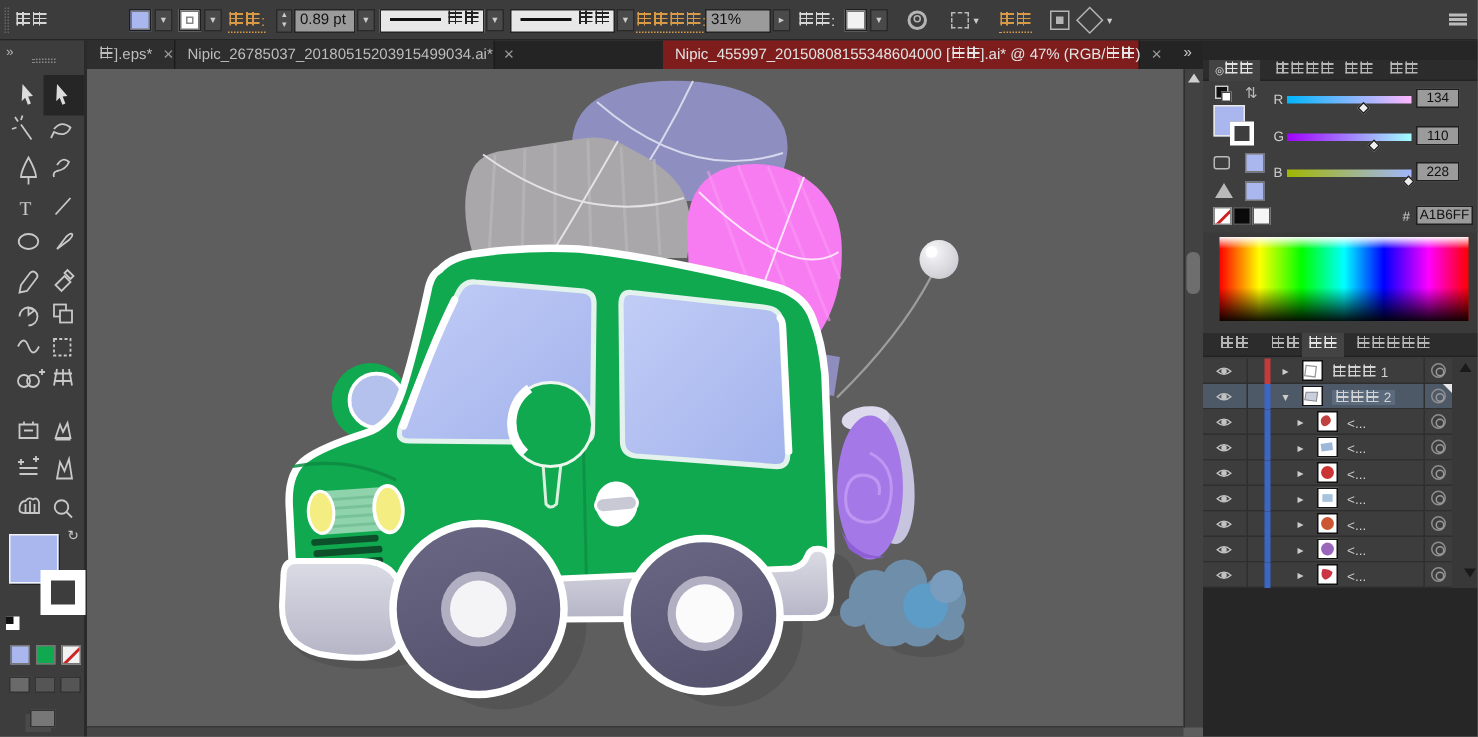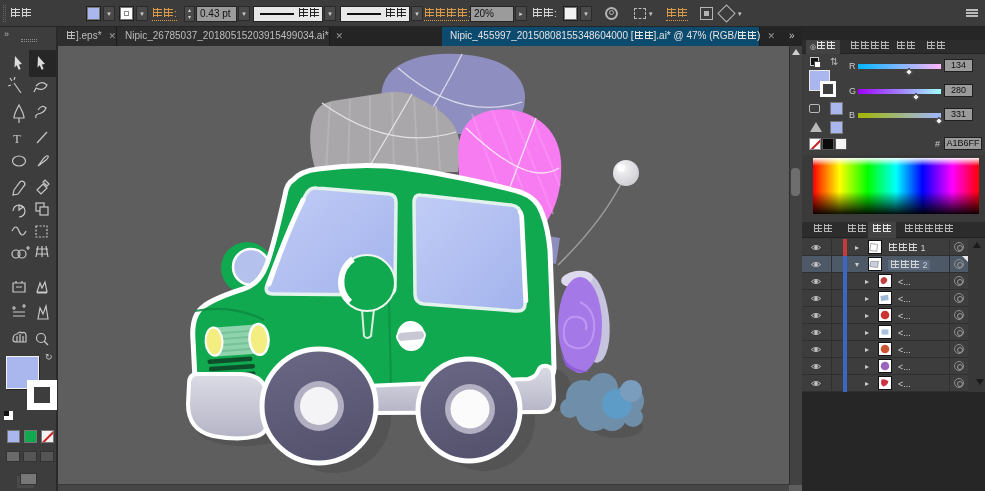--- a/index.html
+++ b/index.html
@@ -13,21 +13,21 @@
 #ctrl .lbl{position:absolute;top:8px;font-size:10px;color:#cfcfcf}
 #ctrl .olbl{position:absolute;top:8px;font-size:10px;color:#d89a46;border-bottom:1px dotted #d89a46;padding-bottom:1px}
 .sw{position:absolute;top:6px;width:15px;height:15px;border:1px solid #1f1f1f;box-shadow:0 0 0 1px #777 inset}
 .dd{position:absolute;top:6px;width:12px;height:15px;background:#4a4a4a;border:1px solid #2a2a2a;color:#ccc;font-size:7px;line-height:14px;text-align:center}
 .gbox{position:absolute;top:6px;height:16px;background:#9b9b9b;border:1px solid #242424;color:#111;font-size:10px;line-height:14px;padding:0 3px}
 .wcombo{position:absolute;top:6px;height:16px;background:#e8e8e8;border:1px solid #242424;color:#111;font-size:10px;line-height:14px}
 
 #tabs{left:0;top:27px;width:985px;height:19px;background:#242424}
 .tab{position:absolute;top:0;height:19px;background:#2e2e2e;color:#bdbdbd;font-size:10px;line-height:18px;border-right:1px solid #1b1b1b;padding:0 8px;white-space:nowrap}
 .tab .x{color:#9a9a9a;margin-left:7px;font-size:9px}
-.tab.on{background:#0c4a6e;color:#e4e4e4}
+.tab.on{background:#7f1d1d;color:#e4e4e4}
 
 #tools{left:0;top:27px;width:58px;height:464px;background:#3d3d3d;border-right:2px solid #2a2a2a}
 
 #dock{left:802px;top:27px;width:183px;height:464px;background:#3a3a3a}
 .ptabs{position:absolute;left:0;width:183px;height:14px;background:#2c2c2c;border-bottom:1px solid #222}
 .ptab{position:absolute;top:0;height:14px;font-size:9px;line-height:13px;color:#b5b5b5;padding:0 4px}
 .ptab.on{background:#434343;color:#e3e3e3}
 .vbox{position:absolute;background:#9b9b9b;border:1px solid #1f1f1f;color:#111;font-size:9px;line-height:11px;text-align:center}
 .lrow{position:absolute;left:0;width:166px;height:17px;border-bottom:1px solid #2f2f2f;background:#3d3d3d}
 .lrow .eye{position:absolute;left:8px;top:3px;width:12px;height:11px}
@@ -179,28 +179,28 @@
  <div class="a" style="left:3px;top:5px;width:3px;height:17px;border-left:1px dotted #666;border-right:1px dotted #666"></div>
  <span class="lbl" style="left:10px;color:#d5d5d5"><i class="cj"></i><i class="cj"></i></span>
  <div class="sw" style="left:86px;background:#a9b7ee"></div>
     <div class="dd" style="left:103px">▾</div>
  <div class="sw" style="left:119px;background:#fff">
       <div style="width:5px;height:5px;border:1px solid #888;margin:4px auto"></div>
     </div>
     <div class="dd" style="left:136px">▾</div>
  <span class="olbl" style="left:152px"><i class="cj"></i><i class="cj"></i>:</span>
  <div class="a" style="left:184px;top:6px;width:11px;height:16px;background:#4a4a4a;border:1px solid #2a2a2a;color:#ccc;font-size:6px;line-height:7px;text-align:center">▴<br>▾</div>
- <div class="gbox" style="left:196px;width:41px">0.43 pt</div>
+ <div class="gbox" style="left:196px;width:41px">0.89 pt</div>
     <div class="dd" style="left:238px">▾</div>
  <div class="wcombo" style="left:253px;width:70px"><span style="display:inline-block;width:34px;height:2px;background:#111;margin:0 4px 2px 6px"></span><i class="cj" style="color:#222"></i><i class="cj" style="color:#222"></i></div>
     <div class="dd" style="left:324px">▾</div>
  <div class="wcombo" style="left:340px;width:70px"><span style="display:inline-block;width:34px;height:2px;background:#111;margin:0 4px 2px 6px"></span><i class="cj" style="color:#222"></i><i class="cj" style="color:#222"></i></div>
     <div class="dd" style="left:411px">▾</div>
  <span class="olbl" style="left:424px"><i class="cj"></i><i class="cj"></i><i class="cj"></i><i class="cj"></i>:</span>
- <div class="gbox" style="left:470px;width:44px">20%</div>
+ <div class="gbox" style="left:470px;width:44px">31%</div>
     <div class="dd" style="left:515px">▸</div>
  <span class="lbl" style="left:532px;color:#d5d5d5"><i class="cj"></i><i class="cj"></i>:</span>
  <div class="sw" style="left:563px;background:#f2f2f2"></div>
     <div class="dd" style="left:580px">▾</div>
  <div class="a" style="left:605px;top:7px;width:13px;height:13px;border:2px solid #b5b5b5;border-radius:50%">
       <div style="width:5px;height:5px;border:1px solid #b5b5b5;border-radius:50%;margin:1px auto"></div>
     </div>
  <div class="a" style="left:634px;top:8px;width:12px;height:11px;border:1px dashed #b9b9b9"></div>
     <span class="a" style="left:649px;top:10px;color:#ccc;font-size:7px">▾</span>
  <span class="olbl" style="left:666px"><i class="cj"></i><i class="cj"></i></span>
@@ -297,25 +297,25 @@
  <div class="a" style="left:28px;top:75px;width:13px;height:13px;background:#a9b7ee;border:1px solid #777"></div>
  <div class="a" style="left:28px;top:94px;width:13px;height:13px;background:#a9b7ee;border:1px solid #777"></div>
 
  <span class="a" style="left:47px;top:34px;color:#ccc;font-size:9px">R</span>
  <div class="a" style="left:56px;top:37px;width:83px;height:5px;background:linear-gradient(90deg,#00b6ff,#ffb6ff)"></div>
  <div class="a" style="left:104px;top:42px;width:6px;height:6px;background:#eee;border:1px solid #222;transform:rotate(45deg)"></div>
  <div class="vbox" style="left:142px;top:32px;width:29px;height:13px">134</div>
  <span class="a" style="left:47px;top:59px;color:#ccc;font-size:9px">G</span>
  <div class="a" style="left:56px;top:62px;width:83px;height:5px;background:linear-gradient(90deg,#a100ff,#a1ffff)"></div>
  <div class="a" style="left:111px;top:67px;width:6px;height:6px;background:#eee;border:1px solid #222;transform:rotate(45deg)"></div>
- <div class="vbox" style="left:142px;top:57px;width:29px;height:13px">280</div>
+ <div class="vbox" style="left:142px;top:57px;width:29px;height:13px">110</div>
  <span class="a" style="left:47px;top:83px;color:#ccc;font-size:9px">B</span>
  <div class="a" style="left:56px;top:86px;width:83px;height:5px;background:linear-gradient(90deg,#a1b600,#a1b6ff)"></div>
  <div class="a" style="left:134px;top:91px;width:6px;height:6px;background:#eee;border:1px solid #222;transform:rotate(45deg)"></div>
- <div class="vbox" style="left:142px;top:81px;width:29px;height:13px">331</div>
+ <div class="vbox" style="left:142px;top:81px;width:29px;height:13px">228</div>
 
  <div class="a" style="left:7px;top:111px;width:12px;height:12px;background:#fff;border:1px solid #888;overflow:hidden">
       <div style="position:absolute;left:-3px;top:5px;width:18px;height:2px;background:#cc2222;transform:rotate(-45deg)"></div>
     </div>
  <div class="a" style="left:20px;top:111px;width:12px;height:12px;background:#0a0a0a;border:1px solid #555"></div>
  <div class="a" style="left:33px;top:111px;width:12px;height:12px;background:#f5f5f5;border:1px solid #555"></div>
  <span class="a" style="left:133px;top:112px;color:#ccc;font-size:9px">#</span>
  <div class="vbox" style="left:142px;top:110px;width:38px;height:13px">A1B6FF</div>
 
  <div class="a" style="left:11px;top:131px;width:166px;height:56px;background:

